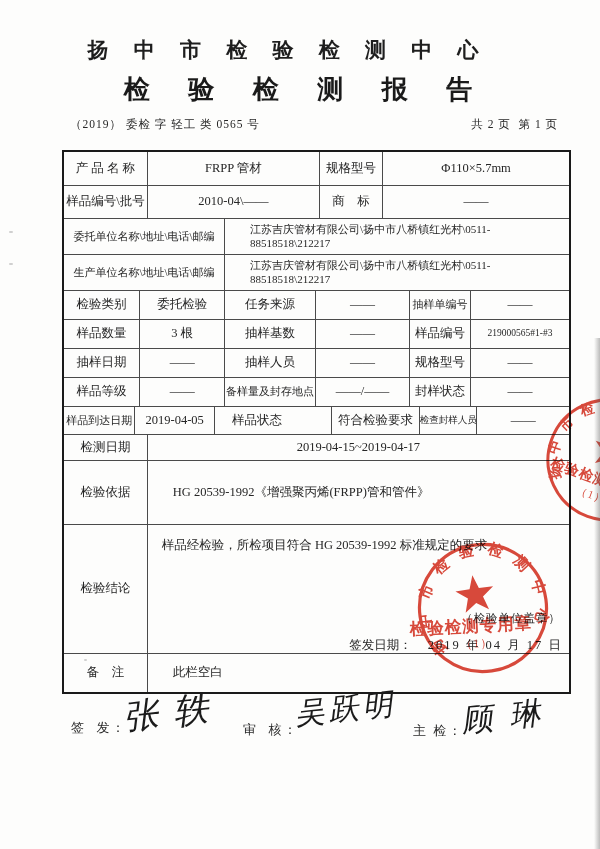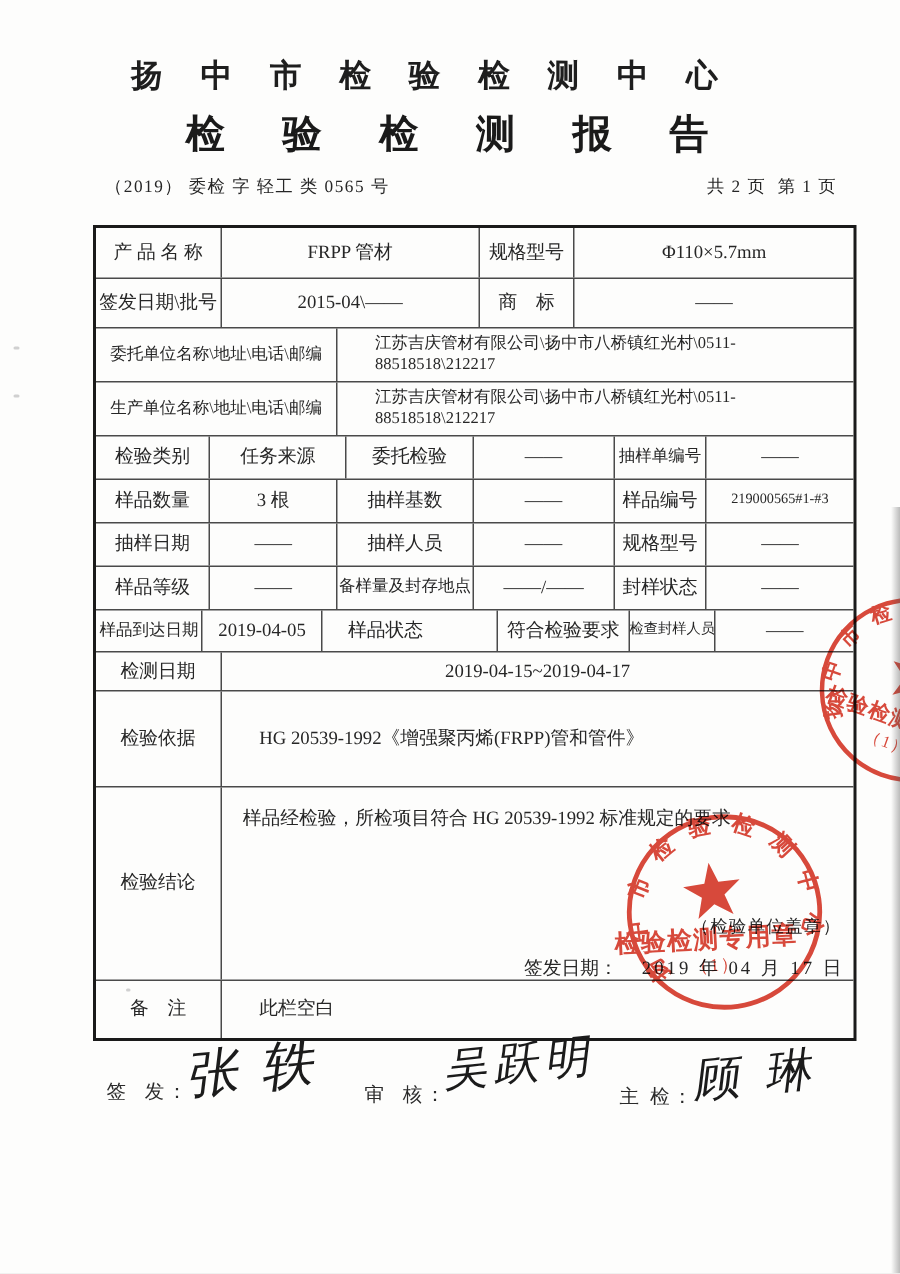--- a/index.html
+++ b/index.html
@@ -73,37 +73,37 @@
   </div>
 
   <div class="report-table">
       <div class="trow" style="height: 33px;">
         <div class="tcell label" style="width: 16.4%;">产 品 名 称</div>
         <div class="tcell value" style="width: 34.1%;">FRPP 管材</div>
         <div class="tcell label" style="width: 12.5%;">规格型号</div>
         <div class="tcell value" style="width: 37%;">Φ110×5.7mm</div>
       </div>
       <div class="trow" style="height: 33px;">
-        <div class="tcell label" style="width: 16.4%;">签发日期\批号</div>
-        <div class="tcell value" style="width: 34.1%;">2015-04\——</div>
+        <div class="tcell label" style="width: 16.4%;">样品编号\批号</div>
+        <div class="tcell value" style="width: 34.1%;">2010-04\——</div>
         <div class="tcell label" style="width: 12.5%;">商    标</div>
         <div class="tcell value" style="width: 37%;">——</div>
       </div>
       <div class="trow" style="height: 36px;">
         <div class="tcell label small" style="width: 31.7%;">委托单位名称\地址\电话\邮编</div>
         <div class="tcell value align-left small" style="width: 68.3%;">江苏吉庆管材有限公司\扬中市八桥镇红光村\0511-88518518\212217</div>
       </div>
       <div class="trow" style="height: 36px;">
         <div class="tcell label small" style="width: 31.7%;">生产单位名称\地址\电话\邮编</div>
         <div class="tcell value align-left small" style="width: 68.3%;">江苏吉庆管材有限公司\扬中市八桥镇红光村\0511-88518518\212217</div>
       </div>
       <div class="trow" style="height: 29px;">
         <div class="tcell label" style="width: 14.9%;">检验类别</div>
+        <div class="tcell value" style="width: 16.8%;">委托检验</div>
         <div class="tcell label" style="width: 18%;">任务来源</div>
-        <div class="tcell value" style="width: 16.8%;">委托检验</div>
         <div class="tcell value" style="width: 18.6%;">——</div>
         <div class="tcell label small" style="width: 12.1%;">抽样单编号</div>
         <div class="tcell value" style="width: 19.6%;">——</div>
       </div>
       <div class="trow" style="height: 29px;">
         <div class="tcell label" style="width: 14.9%;">样品数量</div>
         <div class="tcell value" style="width: 16.8%;">3 根</div>
         <div class="tcell label" style="width: 18%;">抽样基数</div>
         <div class="tcell value" style="width: 18.6%;">——</div>
         <div class="tcell label" style="width: 12.1%;">样品编号</div>

